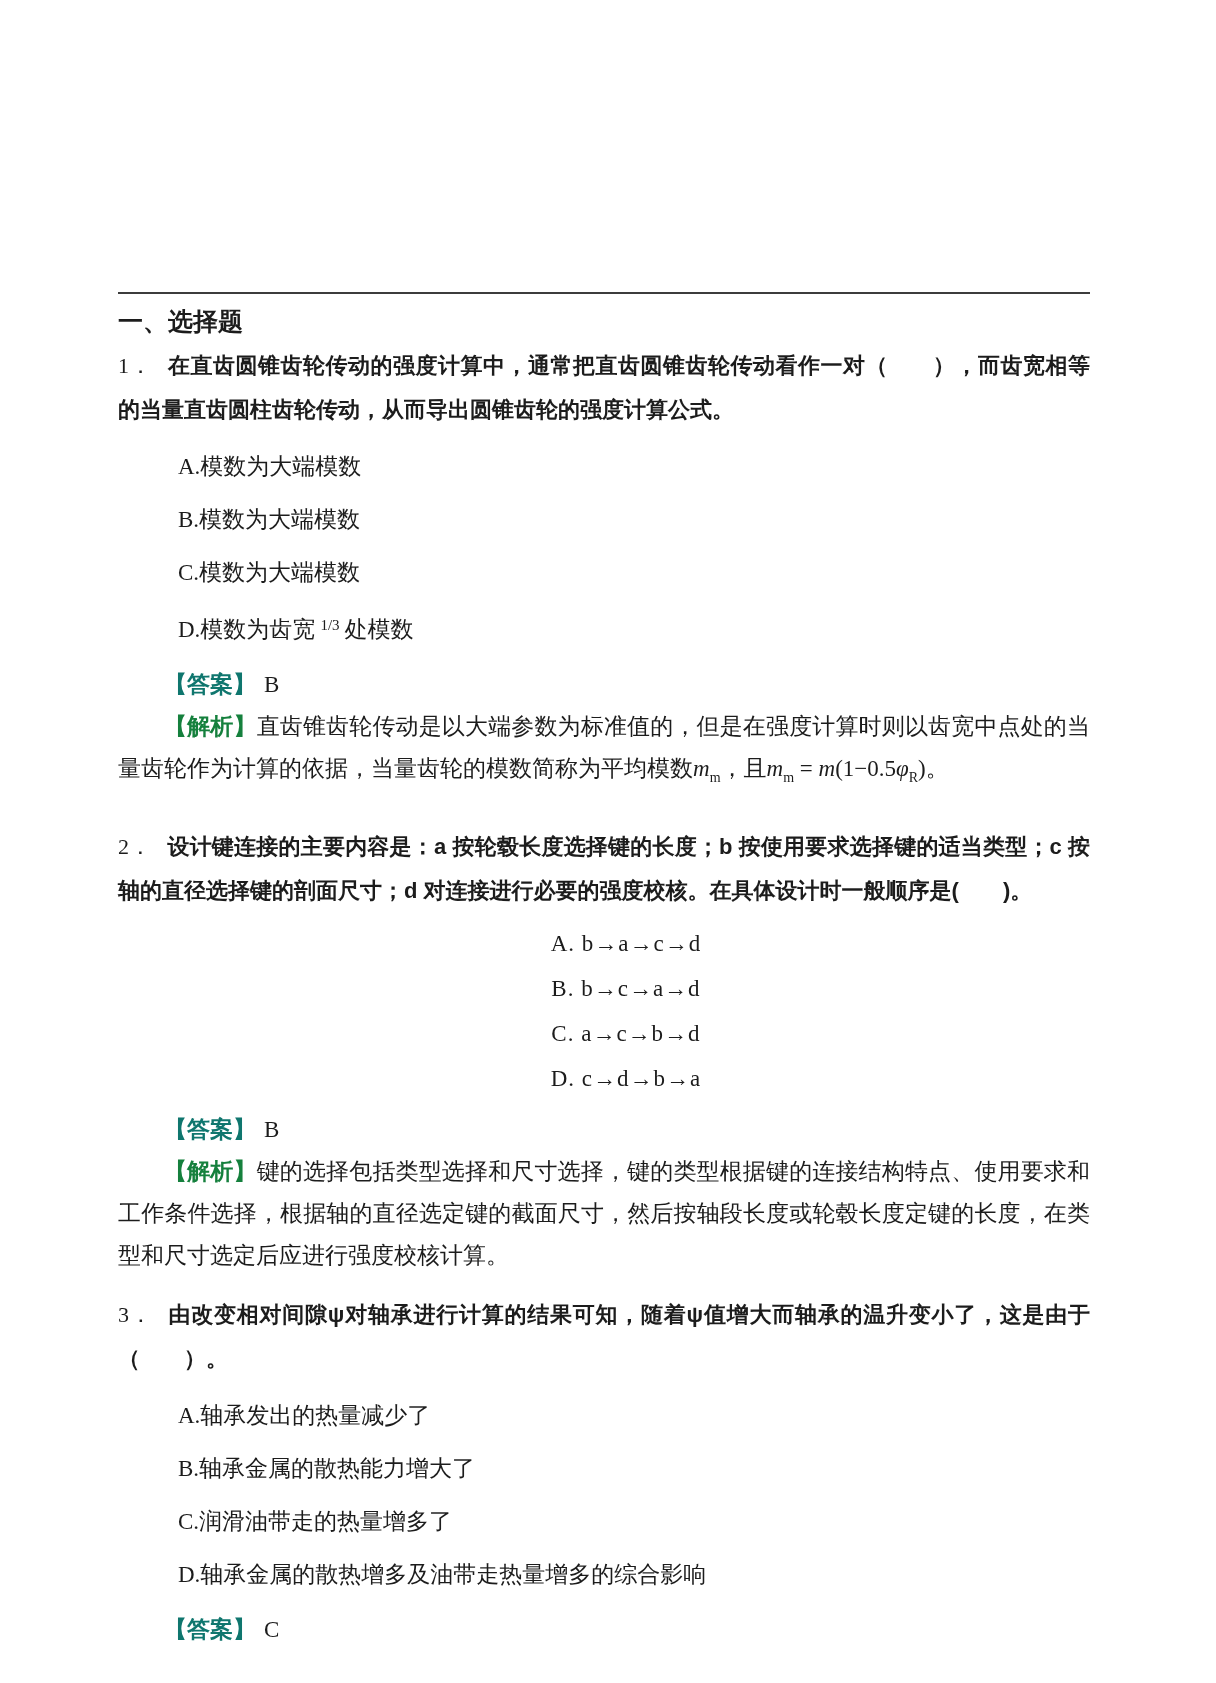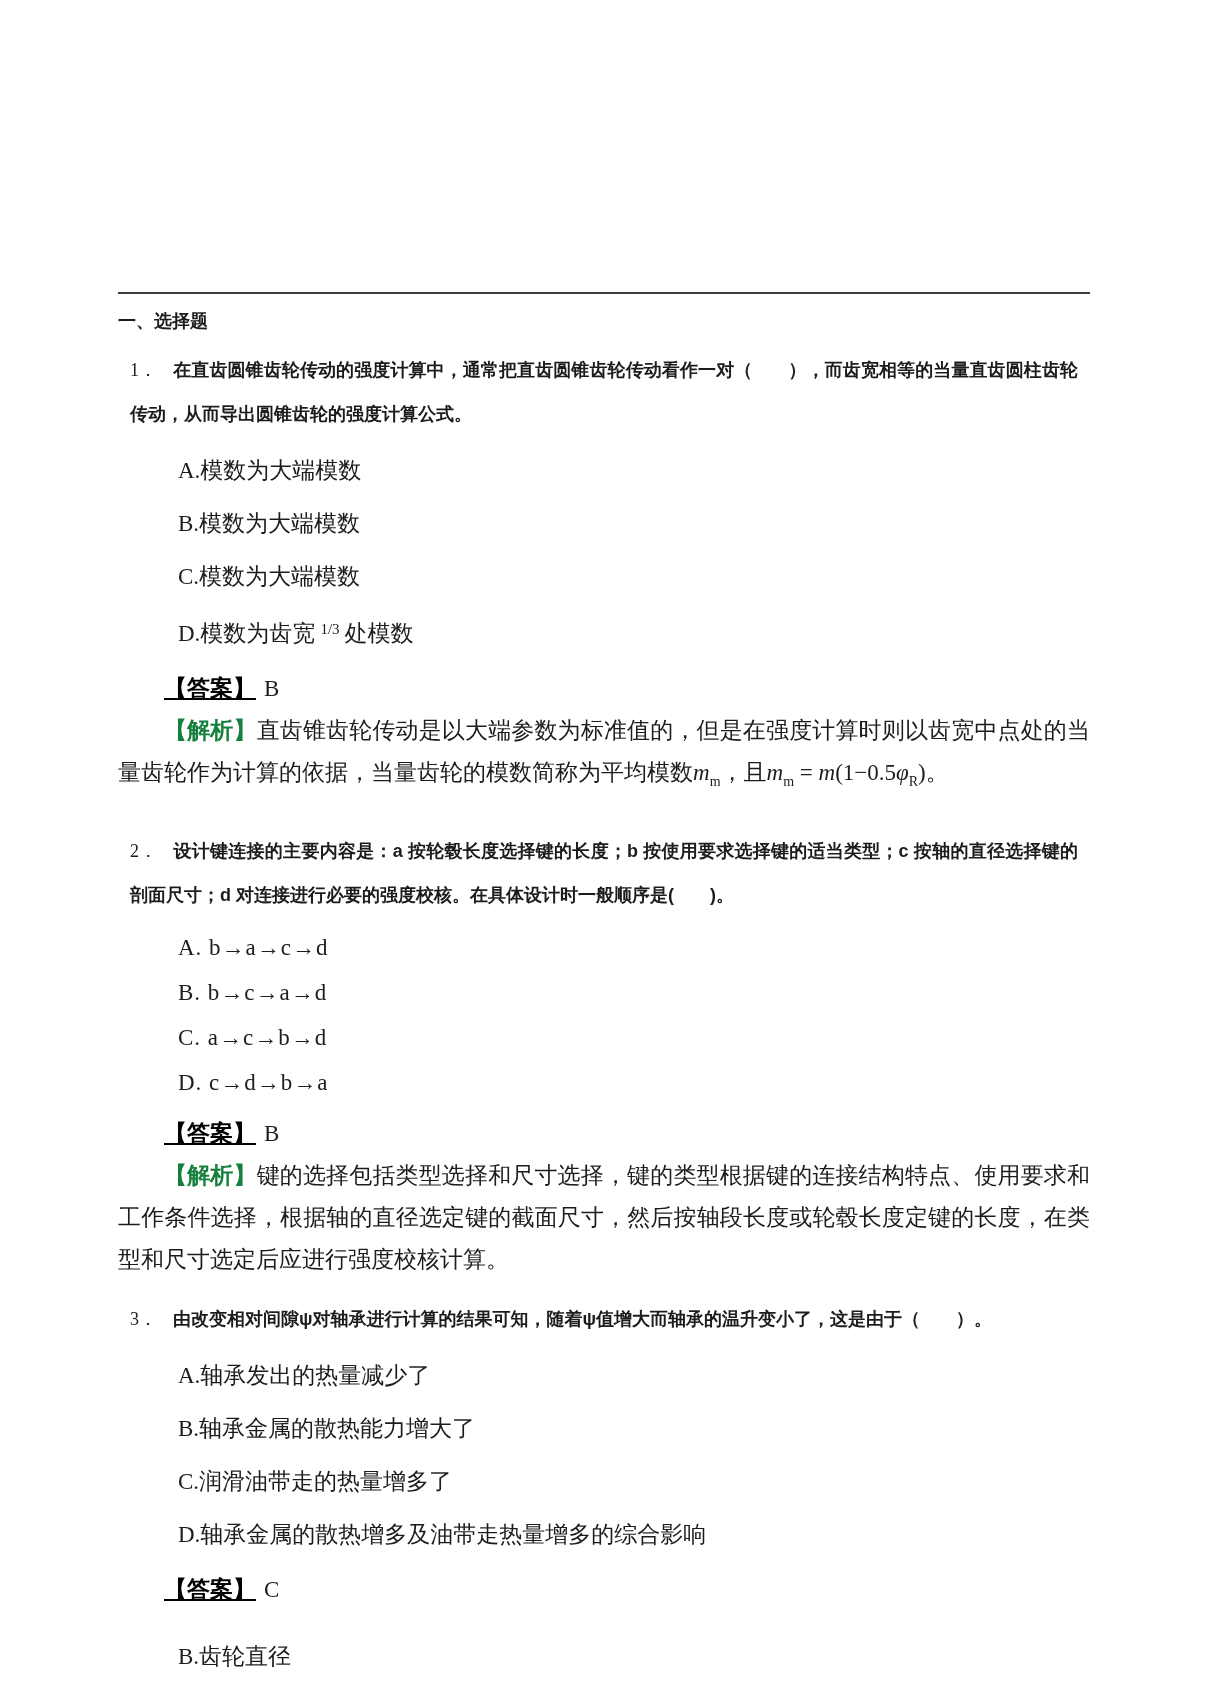--- a/index.html
+++ b/index.html
@@ -4,50 +4,50 @@
 <style>
   html,body{margin:0;padding:0;}
   body{
     width:1216px;height:1683px;background:#ffffff;color:#1c1c1c;
     font-family:"Liberation Sans",sans-serif;overflow:hidden;position:relative;
   }
   .page{position:absolute;inset:0;}
   .content{padding:0 126px 0 118px;}
   .topline{margin-top:292px;border:none;border-top:2px solid #3c3c3c;width:972px;}
   .section-heading{
-    font-size:18px;line-height:30px;font-weight:bold;margin:12px 0 0 0;
+    font-size:25px;line-height:30px;font-weight:bold;margin:12px 0 0 0;
     font-family:"Liberation Sans",sans-serif;
   }
   .q{margin-top:8px;}
   .q2{margin-top:26px;}
   .q3{margin-top:16px;}
   .q4{margin-top:28px;}
   .stem{
-    font-size:18px;line-height:44px;font-weight:bold;margin:12px;text-align:justify;
+    font-size:22px;line-height:44px;font-weight:bold;margin:0;text-align:justify;
     font-family:"Liberation Sans",sans-serif;
   }
   .qnum{
     font-weight:normal;font-family:"Liberation Serif",serif;margin-right:16px;
   }
   .opt{
     font-size:23px;line-height:37px;margin:16px;padding-left:44px;font-weight:normal;
     font-family:"Liberation Serif","DejaVu Sans",serif;
   }
-  .opt-seq{line-height:29px;letter-spacing:1px;}
+  .opt-seq{line-height:29px;letter-spacing:1px;text-align:center;}
   .frac{
     font-size:15px;vertical-align:7px;margin:0 5px;
     font-family:"Liberation Serif",serif;
   }
   .ans{font-size:23px;line-height:40px;margin:0;text-indent:46px;}
   .ana{
     font-size:23px;line-height:42px;margin:0;text-indent:46px;text-align:justify;
     font-family:"Liberation Serif","DejaVu Sans",serif;
   }
   .lab{font-weight:bold;font-family:"Liberation Sans",sans-serif;}
-  .lab-answer{color:#000000;text-decoration:underline;}
+  .lab-answer{color:#0f766e;}
   .lab-analysis{color:#15803d;}
   .ansval{font-family:"Liberation Serif",serif;margin-left:8px;}
   .fvar{font-family:"Liberation Serif",serif;font-style:italic;}
   .fsub{font-size:14px;font-family:"Liberation Serif",serif;}
   .ftxt{font-family:"Liberation Serif",serif;}
 </style>
 </head>
 <body>
 
 <div class="page">

